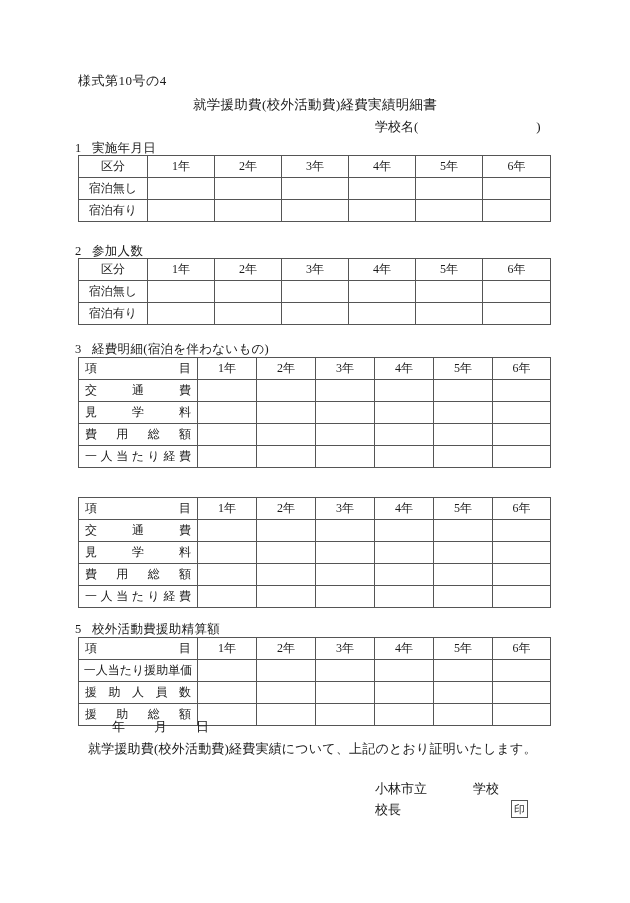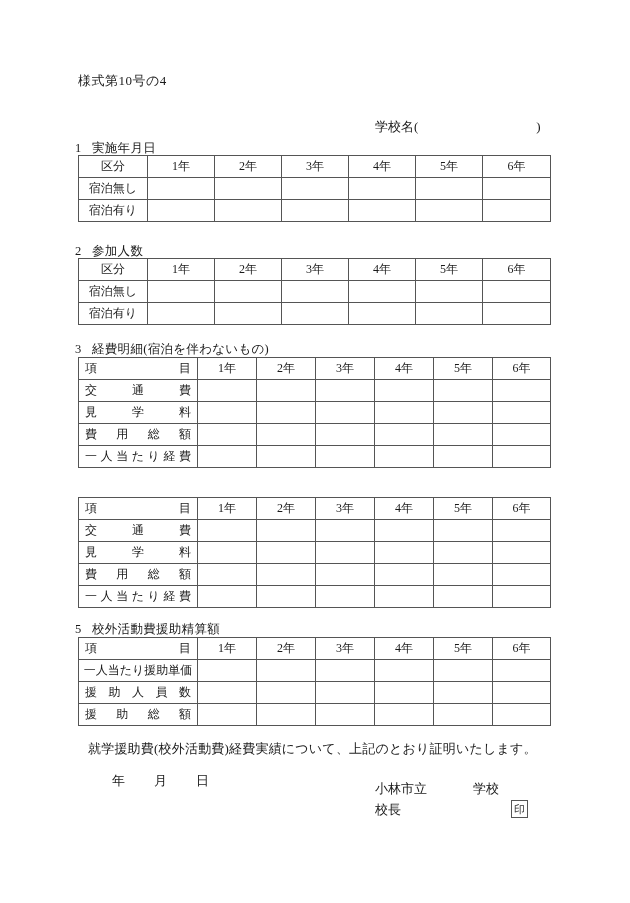--- a/index.html
+++ b/index.html
@@ -98,21 +98,21 @@
     position: absolute;
     left: 88px;
     top: 740px;
     font-size: 13px;
     white-space: nowrap;
     letter-spacing: 0.2px;
   }
   .date-line {
     position: absolute;
     left: 112px;
-    top: 772px;
+    top: 718px;
     font-size: 13px;
     white-space: nowrap;
   }
   .date-line .g { display: inline-block; width: 42px; }
   .sign-school {
     position: absolute;
     left: 375px;
     top: 780px;
     font-size: 13px;
     white-space: nowrap;
@@ -137,20 +137,21 @@
     text-align: center;
     color: #333;
   }
 </style>
 </head>
 <body>
 
 <div class="page">
 
   <div class="form-code">様式第10号の4</div>
+  <div class="doc-title">就学援助費(校外活動費)経費実績明細書</div>
   <div class="school-name-line">
     <span>学校名(</span><span class="paren-gap"></span><span>)</span>
   </div>
 
   <div class="sec-heading" style="left:75px; top:140px;">
     <span class="num">1</span><span>実施年月日</span>
   </div>
   <table class="grid" style="left:78px; top:155px; width:472px;">
     <colgroup>
       <col style="width:69px">

